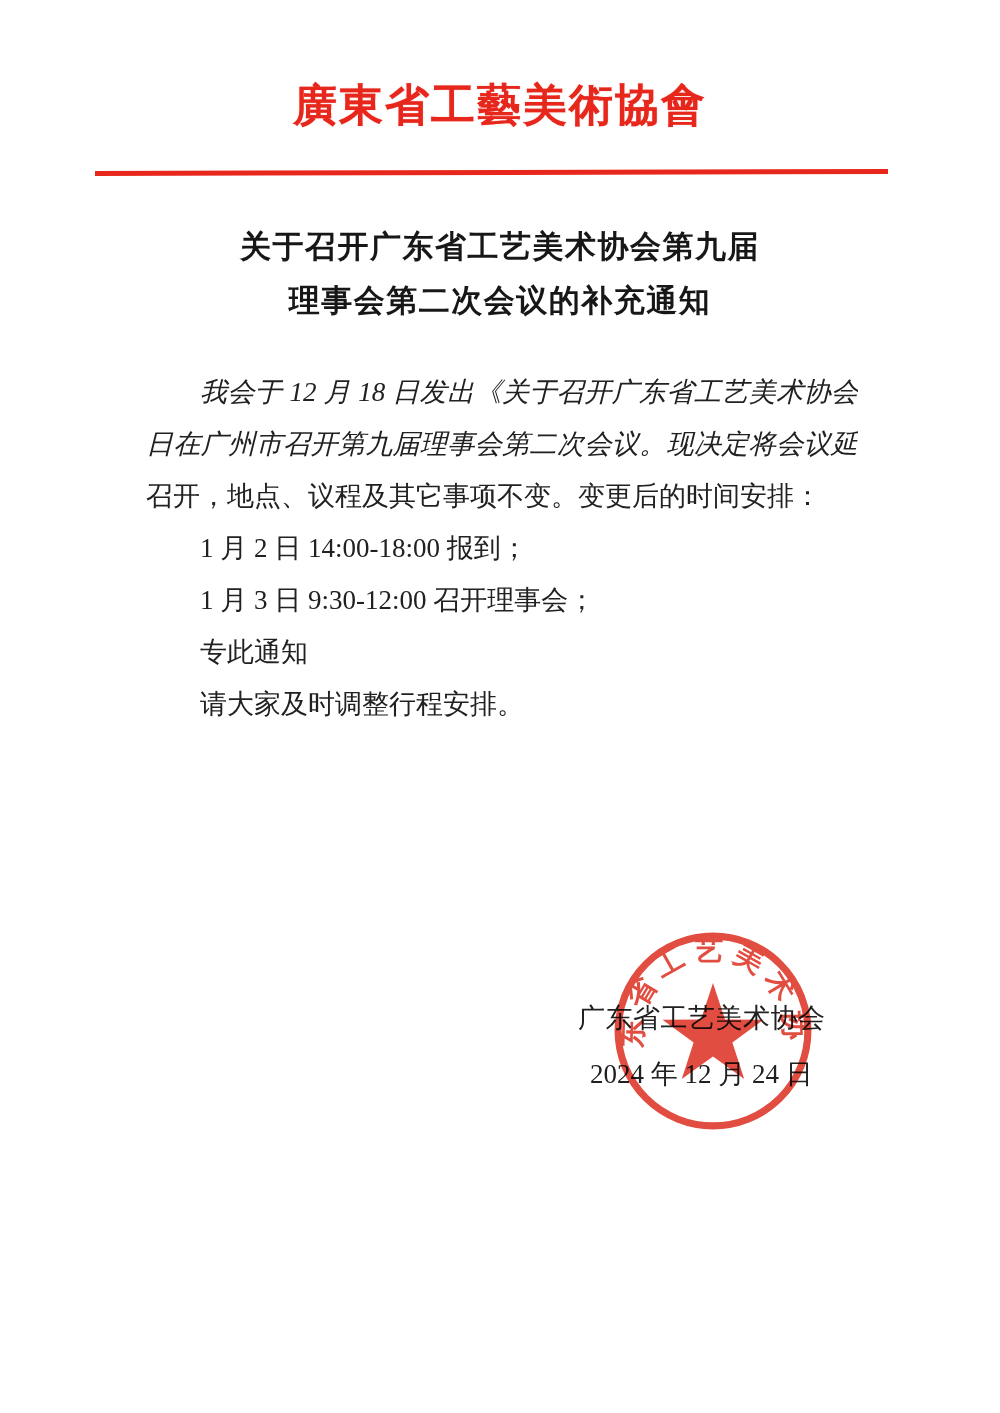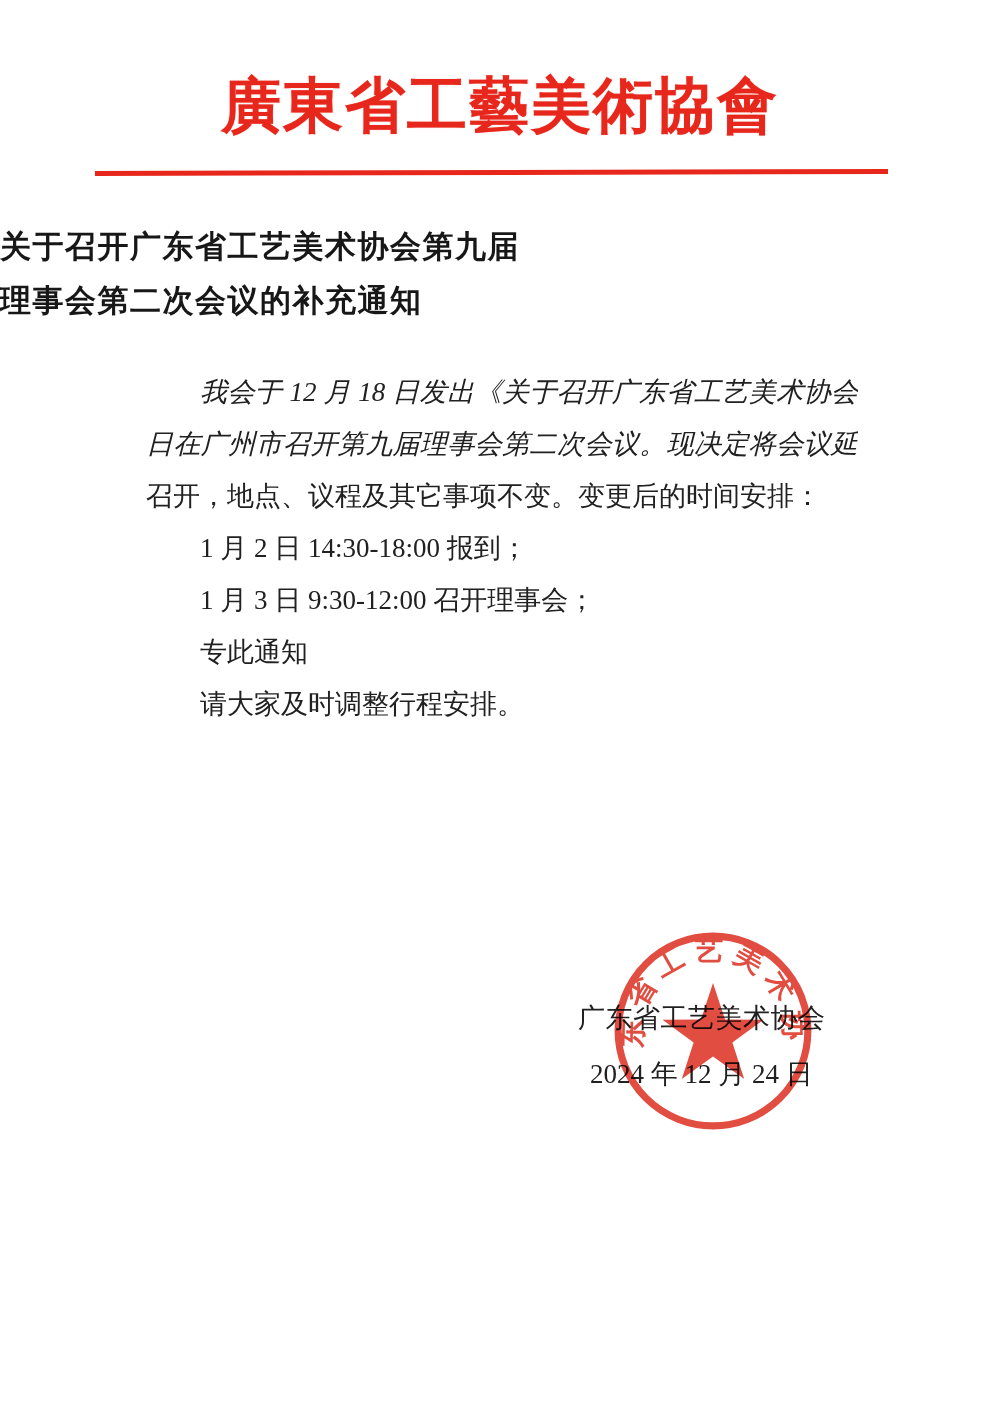--- a/index.html
+++ b/index.html
@@ -2,31 +2,31 @@
 <html><head>
 <meta charset="utf-8">
 <style>
   html,body { margin:0; padding:0; background:#ffffff; }
   .page {
     position:relative; width:1000px; height:1413px; background:#ffffff;
     font-family:"Liberation Serif","DejaVu Serif",serif; overflow:hidden;
   }
   .letterhead {
     position:absolute; top:56px; left:0; width:100%;
-    text-align:center; font-size:60px; font-weight:bold;
+    text-align:center; font-size:44px; font-weight:bold;
     color:#e8271c; letter-spacing:2px; line-height:100px;
     text-shadow:0 0 1px rgba(232,39,28,.55);
   }
   .red-rule {
     position:absolute; top:170px; left:95px; width:793px; height:5px;
     background:#e8271c; transform:rotate(-0.15deg);
   }
   .doc-title {
     position:absolute; top:220px; left:0; width:100%;
-    font-size:31px; font-weight:bold; color:#171717;
+    text-align:center; font-size:31px; font-weight:bold; color:#171717;
     line-height:54px; letter-spacing:1.5px;
   }
   .body-block {
     position:absolute; top:366px; left:146px; width:712px;
     font-size:27px; color:#212121;
   }
   .line { height:52px; line-height:52px; white-space:nowrap; }
   .just { white-space:normal; text-align:justify; text-align-last:justify; overflow:hidden;font-style:italic; }
   .indent { padding-left:54px; }
   .just.indent { padding-left:0; text-indent:54px; }
@@ -54,21 +54,21 @@
 
   <div class="doc-title">
     <div>关于召开广东省工艺美术协会第九届</div>
     <div>理事会第二次会议的补充通知</div>
   </div>
 
   <div class="body-block">
     <div class="line just indent">我会于 12 月 18 日发出《关于召开广东省工艺美术协会</div>
     <div class="line just">日在广州市召开第九届理事会第二次会议。现决定将会议延至</div>
     <div class="line">召开，地点、议程及其它事项不变。变更后的时间安排：</div>
-    <div class="line indent">1 月 2 日 14:30-18:00 报到；</div>
+    <div class="line indent">1 月 2 日 14:00-18:00 报到；</div>
     <div class="line indent">1 月 3 日 9:30-12:00 召开理事会；</div>
     <div class="line indent">专此通知</div>
     <div class="line indent">请大家及时调整行程安排。</div>
   </div>
 
   <div class="sig-org">广东省工艺美术协会</div>
   <div class="sig-date">2024 年 12 月 24 日</div>
 
   <svg class="seal" viewBox="0 0 200 200">
     <circle cx="100" cy="100" r="93" fill="none" stroke="#df392c" stroke-width="7"></circle>

